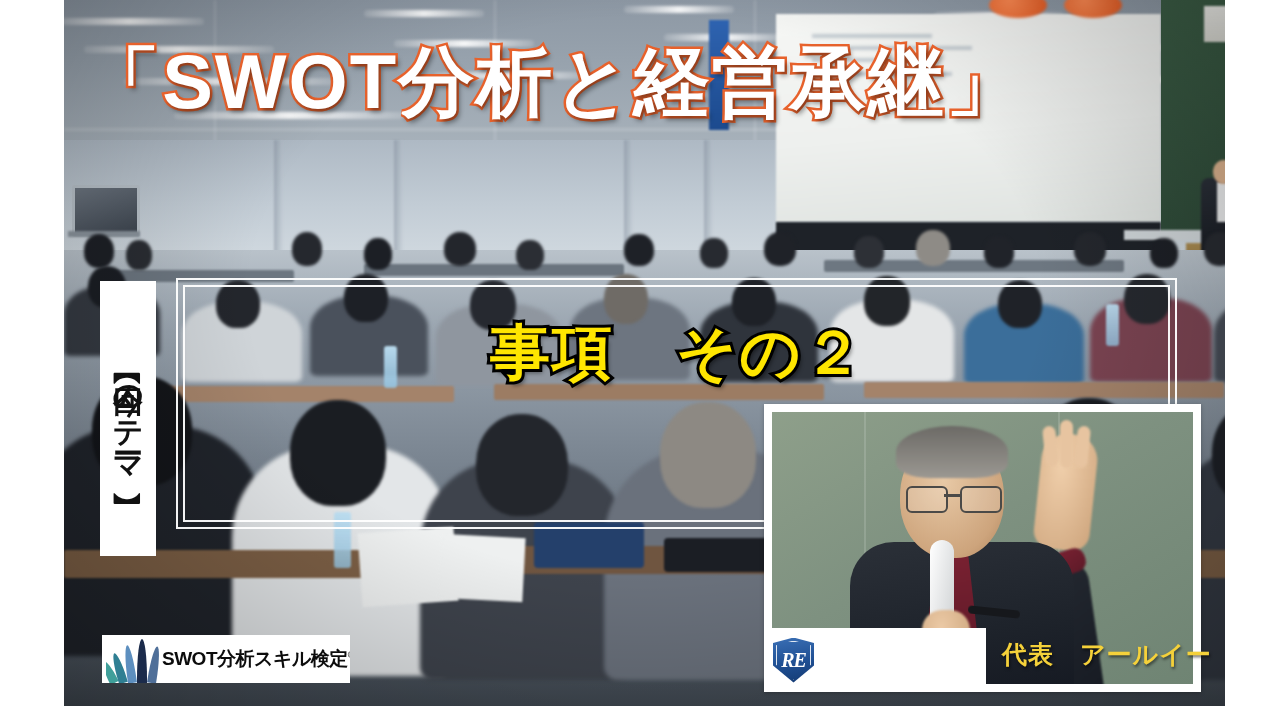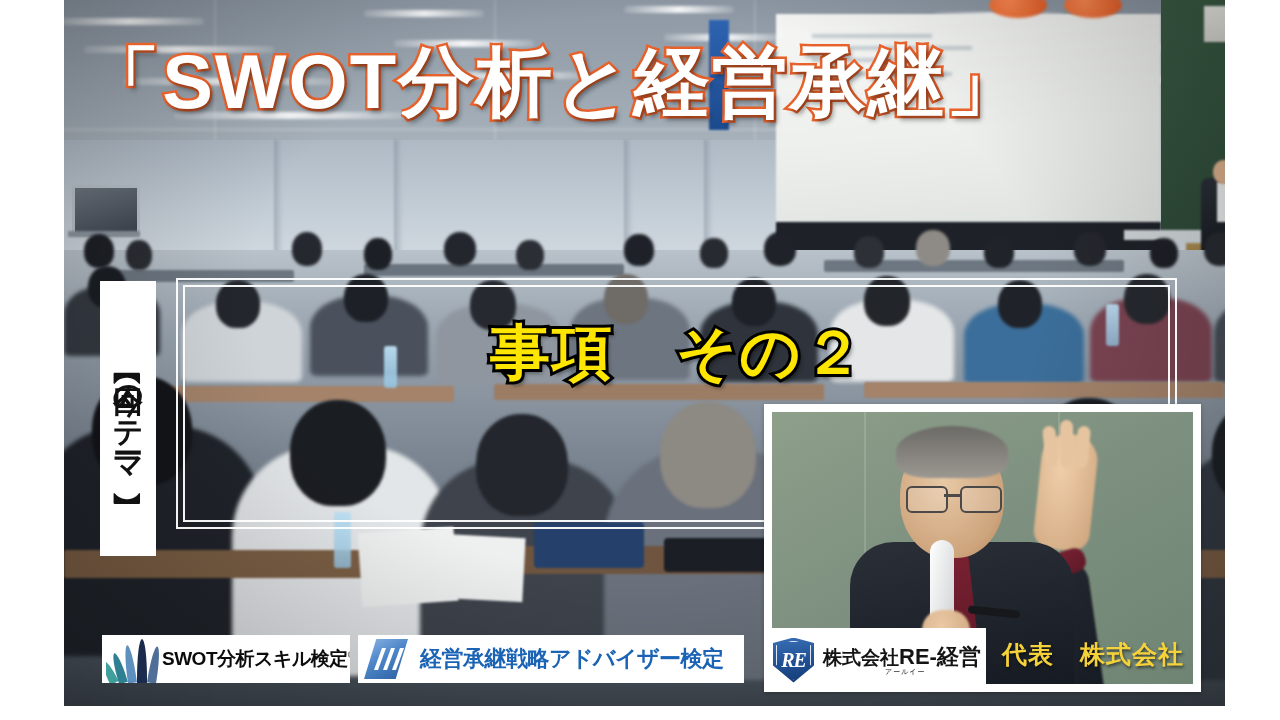--- a/index.html
+++ b/index.html
@@ -628,44 +628,29 @@
       <div class="sp-mic"></div>
       <div class="sp-hand-mic"></div>
       <div class="sp-pen"></div>
     </div>
   </div>
 
   <div class="re-logo-box">
     <div class="shield">
       <span class="shield-txt">RE</span>
     </div>
-    <div class="re-text">
-      <div class="re-main">
-        <span>株式会社</span><span class="big">RE-経営</span>
-      </div>
-      <div class="re-ruby">アールイー</div>
-    </div>
   </div>
 
-  <div class="rep-name">代表　株式会社</div>
+  <div class="rep-name">代表　アールイー</div>
 
   <div class="swot-logo-box">
     <div class="swot-mark">
       <div class="swot-blade" style="left:4px;  width:9px;  height:24px; background:#3f9f9a; transform:rotate(-26deg);"></div>
       <div class="swot-blade" style="left:13px; width:9px;  height:31px; background:#2f7f93; transform:rotate(-17deg);"></div>
       <div class="swot-blade" style="left:22px; width:9px;  height:38px; background:#5d8fbf; transform:rotate(-8deg);"></div>
       <div class="swot-blade" style="left:31px; width:10px; height:44px; background:#1b2b4b; transform:rotate(0deg);"></div>
       <div class="swot-blade" style="left:41px; width:9px;  height:37px; background:#4f6f99; transform:rotate(9deg);"></div>
     </div>
     <span class="swot-logo-txt"><span>SWOT分析スキル検定</span><sup>®</sup></span>
   </div>
 
-  <div class="keishou-logo-box">
-    <div class="diamond-mark">
-      <div class="diamond-outer"></div>
-      <div class="diamond-slash" style="left:14px;"></div>
-      <div class="diamond-slash" style="left:23px;"></div>
-      <div class="diamond-slash" style="left:32px;"></div>
-    </div>
-    <span class="keishou-logo-txt">経営承継戦略アドバイザー検定</span>
-  </div>
 
 </div>
 
 </body></html>

